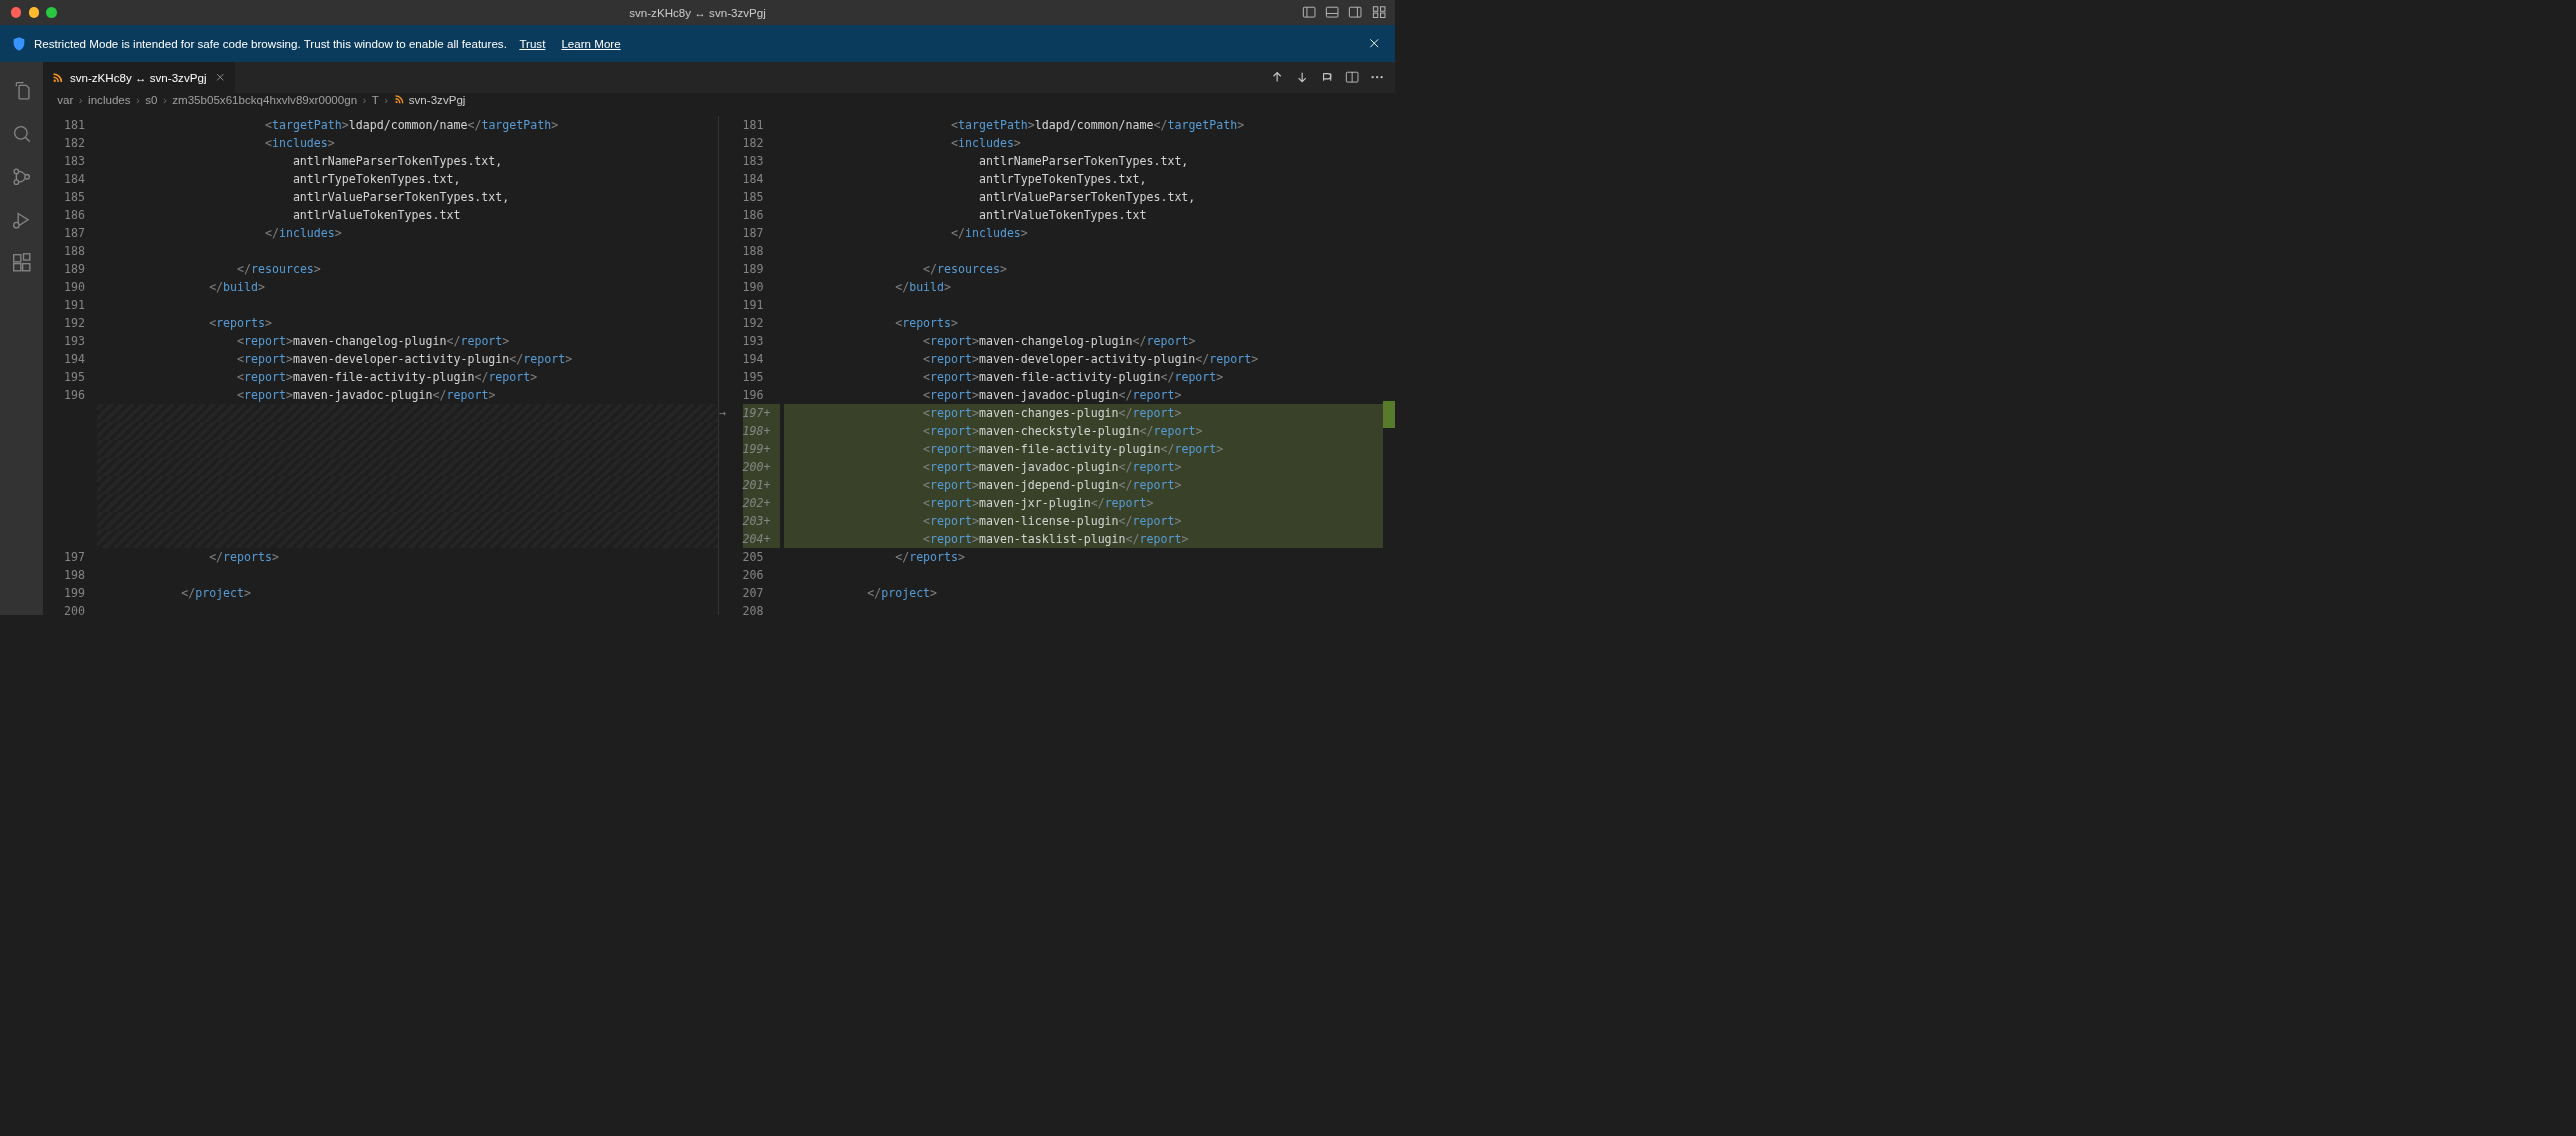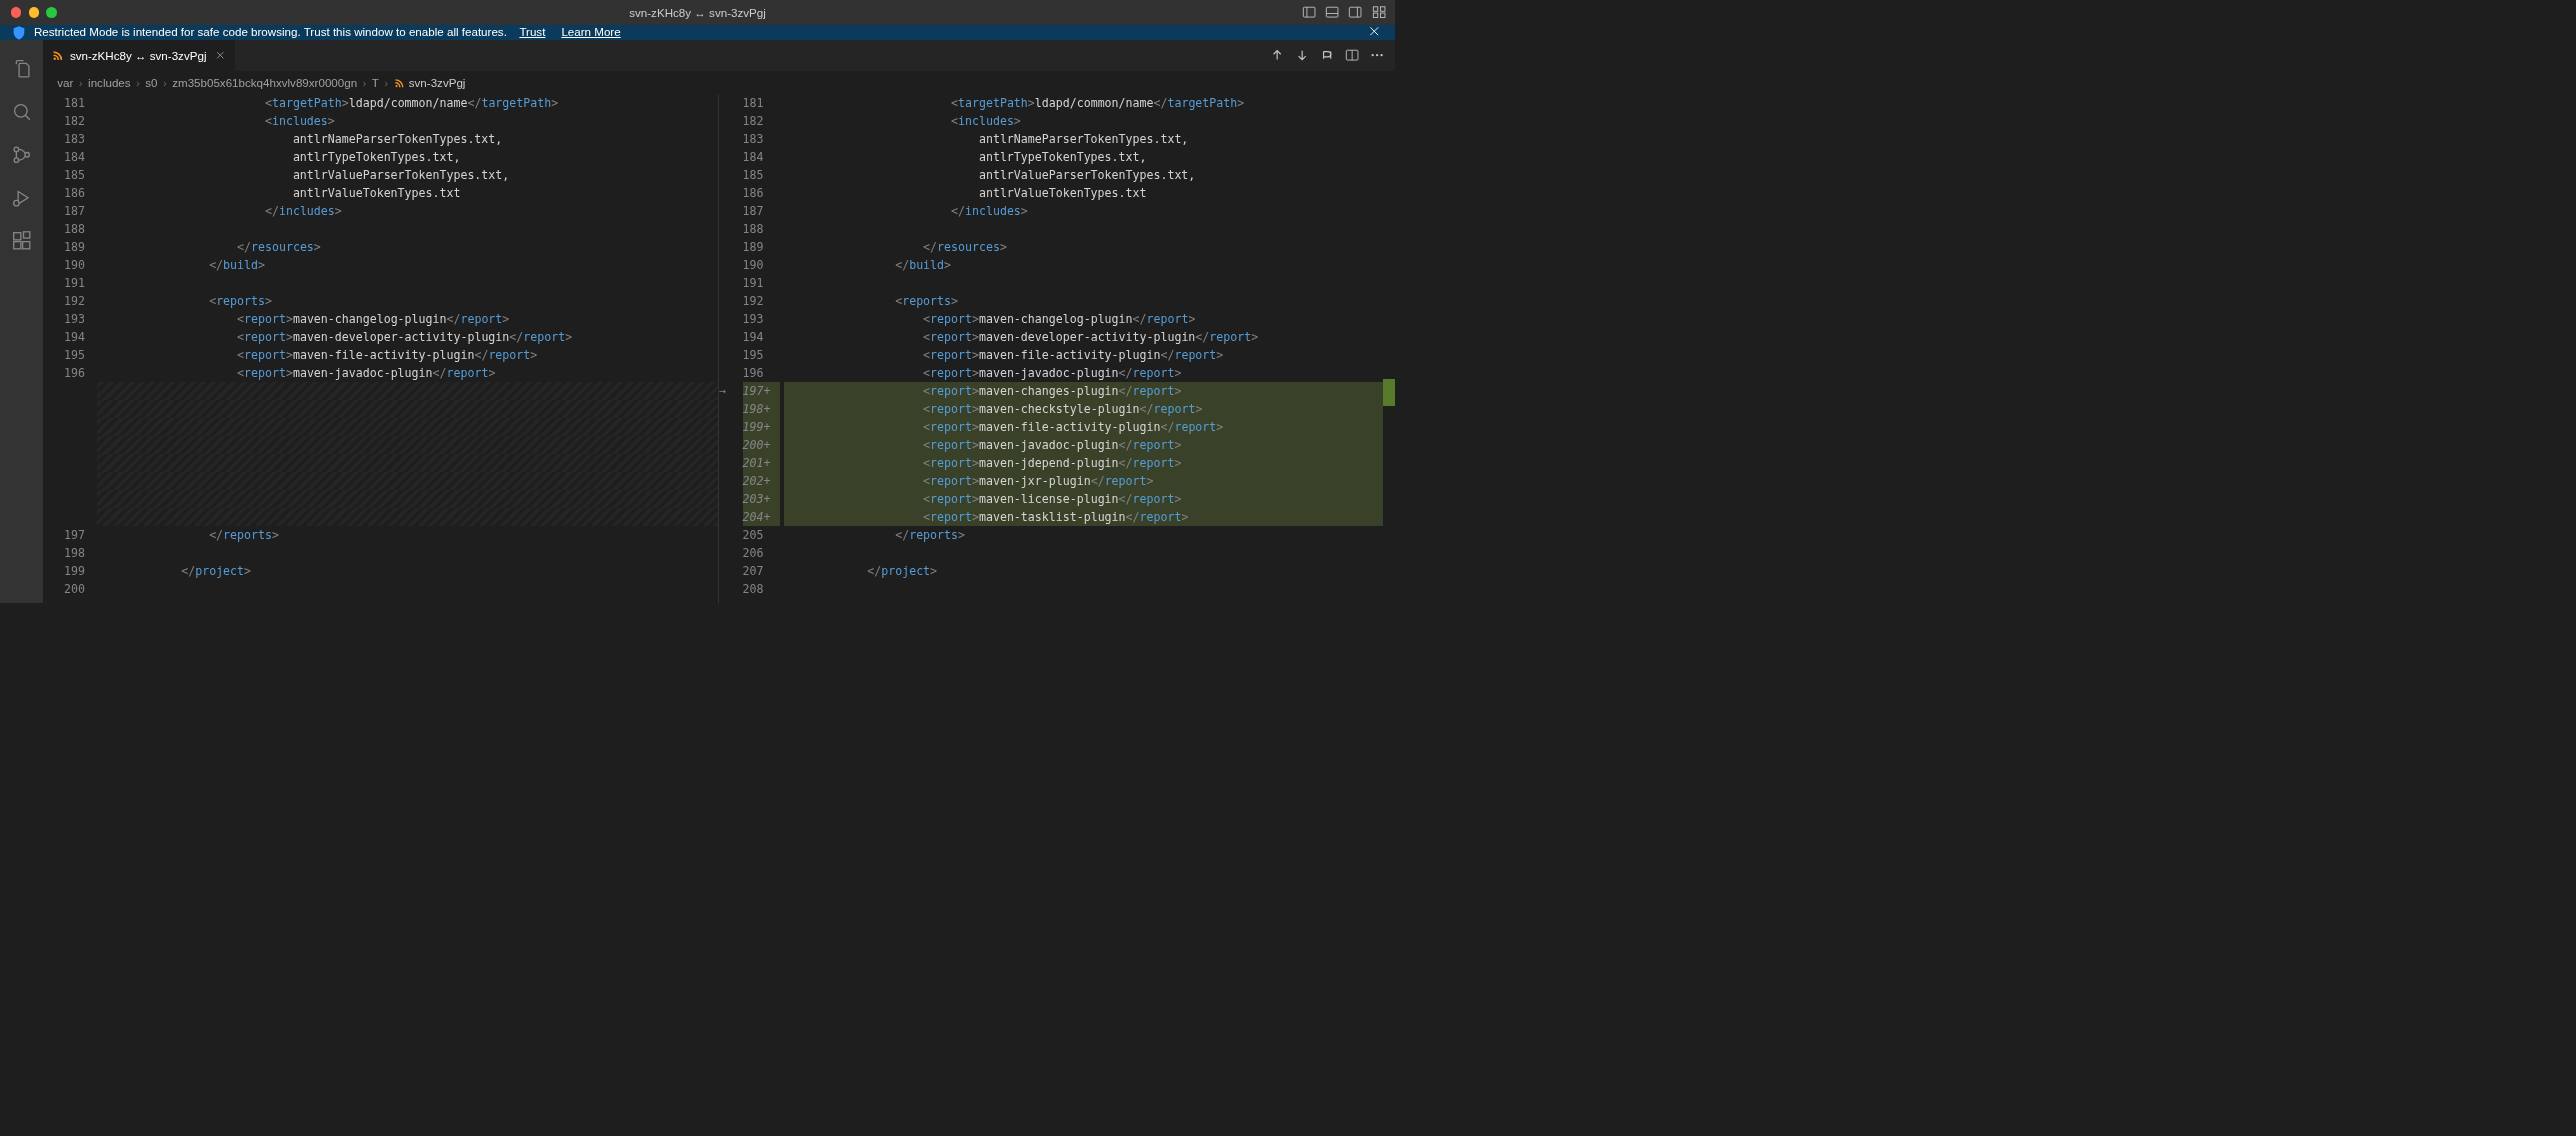--- a/index.html
+++ b/index.html
@@ -39,24 +39,24 @@
   color: #cccccc;
   font-size: 11.6px;
 }
 .titlebar-right {
   margin-left: auto;
   display: flex;
   gap: 9px;
   padding-right: 9px;
 }
 .banner {
-  height: 15px;
+  height: 37px;
   background: #0a3a5c;
   display: flex;
-  align-items: flex-start;
+  align-items: center;
   padding: 0 10.7px;
   font-size: 11.6px;
   color: #ffffff;
 }
 .banner-icon {
   margin-right: 7.2px;
   color: #3794ff;
 }
 .banner-text { margin-right: 12.5px; }
 .banner-link {
@@ -126,21 +126,21 @@
 .tab-actions {
   margin-left: auto;
   display: flex;
   gap: 10.7px;
   padding-right: 10.7px;
   color: #c5c5c5;
 }
 .breadcrumb {
   height: 23px;
   display: flex;
-  align-items: center;
+  align-items: flex-start;
   padding: 0 14.3px;
   font-size: 11.6px;
   color: #a0a0a0;
   gap: 3.6px;
 }
 .breadcrumb .sep { color: #666; margin: 0 1.8px; }
 .breadcrumb .bc-icon { color: #f7941d; }
 .diff-container {
   flex: 1;
   display: flex;

